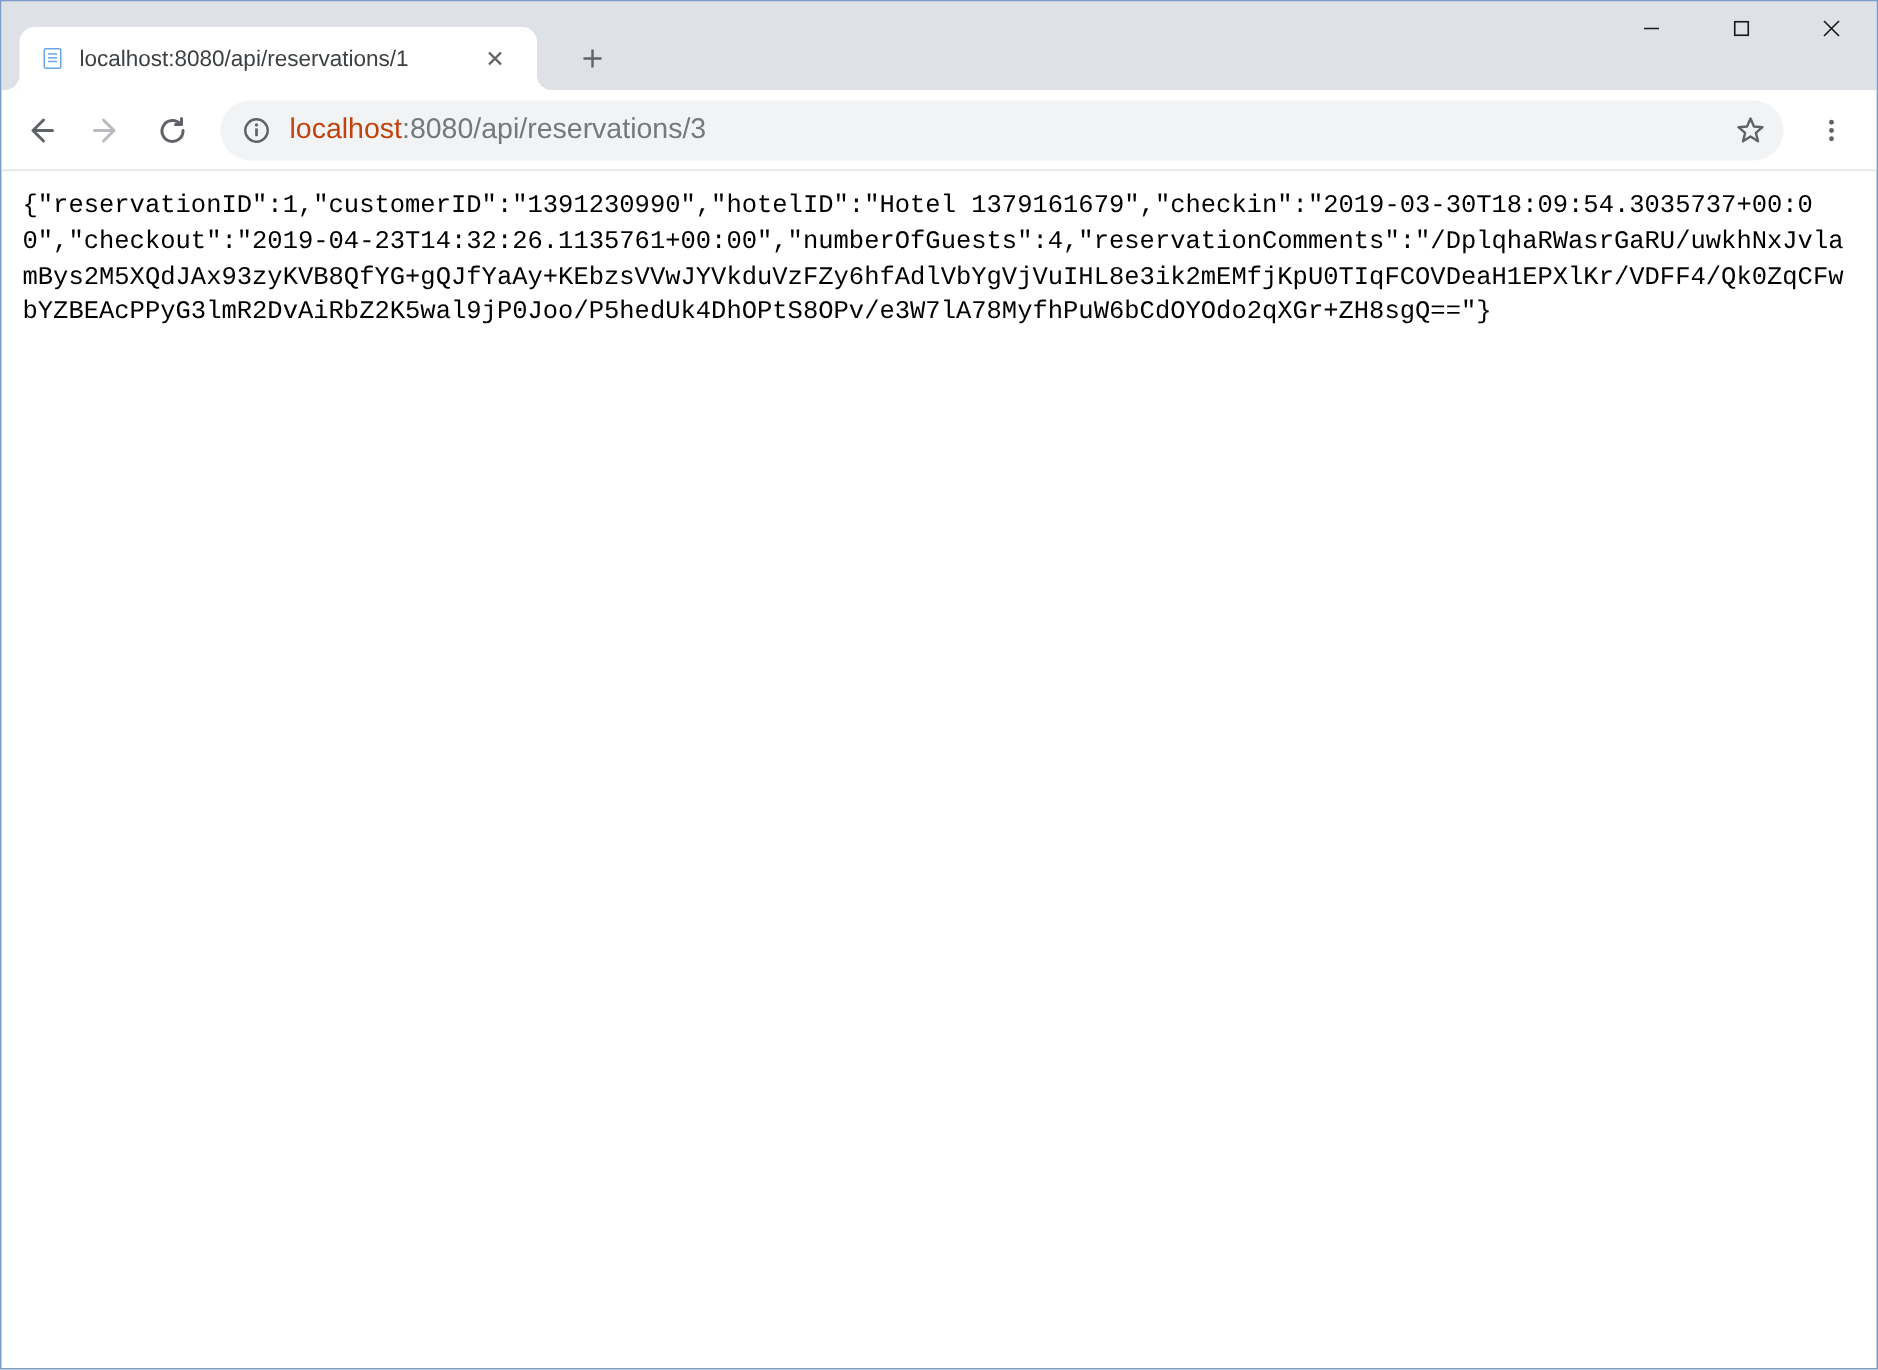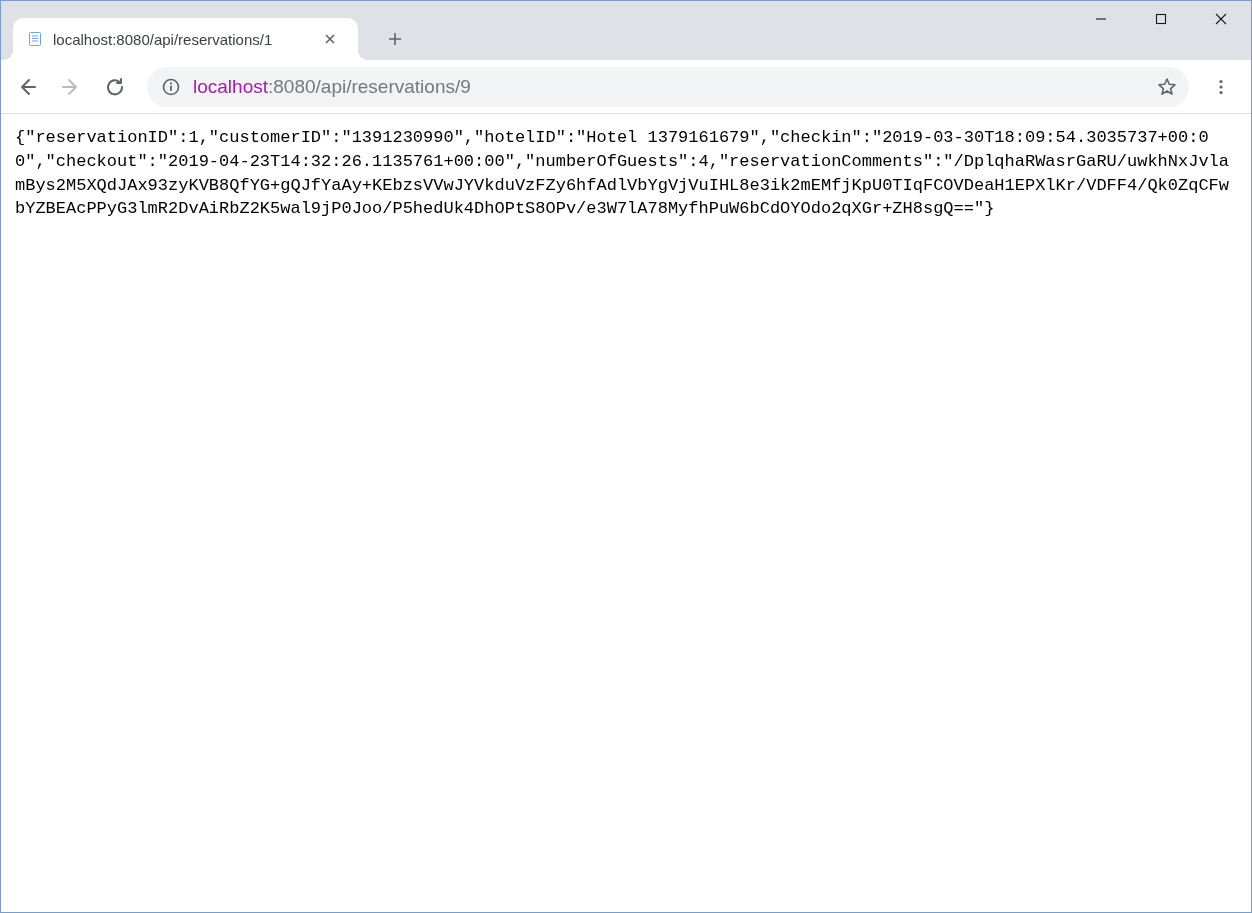--- a/index.html
+++ b/index.html
@@ -128,21 +128,21 @@
       display:flex; align-items:center; justify-content:center;
       color:#5f6368;
     }
     .url {
       font-size: 19px;
       flex: 1;
       color:#75797c;
       white-space: nowrap;
       overflow:hidden;
     }
-    .url .host { color:#a21caf; }
+    .url .host { color:#c2410c; }
     .star-btn {
       width: 24px; height:24px;
       display:flex;align-items:center;justify-content:center;
       color:#5f6368;
     }
     .star-btn svg { fill:none; stroke: currentColor; stroke-width:1.6; stroke-linejoin:round;}
     .menu-btn {
       width: 40px; height: 40px;
       display:flex; align-items:center; justify-content:center;
       color:#5f6368;
@@ -222,21 +222,21 @@
       </svg>
   </div>
   <div class="omnibox">
     <span class="site-info">
       <svg width="18" height="18" viewBox="0 0 18 18">
           <circle cx="9" cy="9" r="7.5" fill="none" stroke="#5f6368" stroke-width="1.6"></circle>
           <circle cx="9" cy="5.3" r="1.1" fill="#5f6368"></circle>
           <rect x="8.1" y="7.6" width="1.8" height="5.2" fill="#5f6368"></rect>
         </svg>
     </span>
-    <span class="url"><span class="host">localhost</span><span>:8080/api/reservations/9</span></span>
+    <span class="url"><span class="host">localhost</span><span>:8080/api/reservations/3</span></span>
     <span class="star-btn">
       <svg width="20" height="20" viewBox="0 0 20 20">
           <path d="M10 2 L12.3 7.3 L18 7.8 L13.6 11.6 L15 17.2 L10 14 L5 17.2 L6.4 11.6 L2 7.8 L7.7 7.3 Z"></path>
         </svg>
     </span>
   </div>
   <div class="menu-btn">
     <svg width="18" height="18" viewBox="0 0 18 18">
         <circle cx="9" cy="3.5" r="1.6"></circle>
         <circle cx="9" cy="9" r="1.6"></circle>

